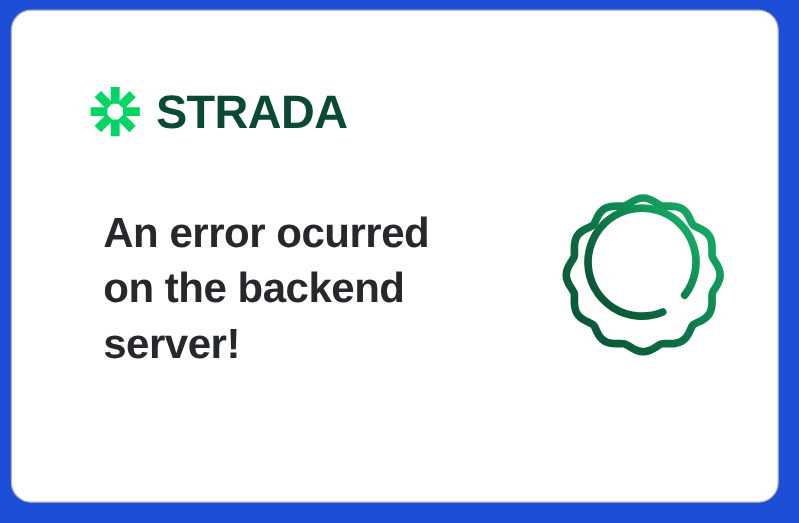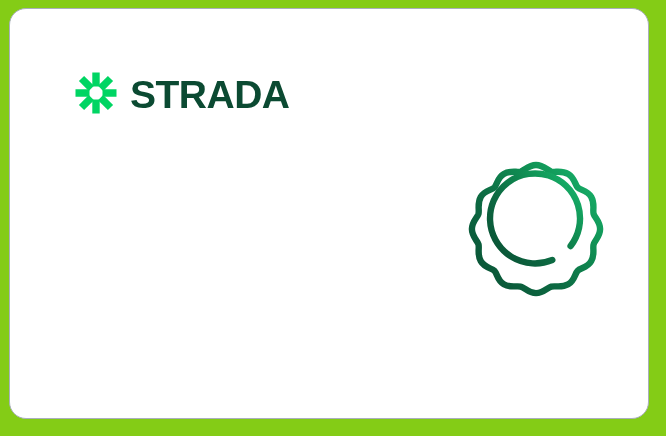--- a/index.html
+++ b/index.html
@@ -12,21 +12,21 @@
     height: 436px;
     overflow: hidden;
     font-family: "Liberation Sans", sans-serif;
     -webkit-font-smoothing: antialiased;
   }
 
   .screen {
     position: relative;
     width: 666px;
     height: 436px;
-    background: #84cc16;
+    background: #1d4ed8;
     box-sizing: border-box;
   }
 
   
   .card {
     position: absolute;
     left: 9px;
     top: 8px;
     width: 640px;
     height: 411px;
@@ -115,20 +115,21 @@
               <path d="M18.3 28.5 h7.4 v14.0 h-7.4 z"></path>
               <path d="M1.5 18.3 h14.0 v7.4 h-14.0 z"></path>
               <path d="M28.5 18.3 h14.0 v7.4 h-14.0 z"></path>
             </g>
           </g>
         </svg>
       </span>
       <span class="brand-word">STRADA</span>
     </div>
 
+    <div class="message">An error ocurred on the backend server!</div>
 
     <div class="gear-wrap">
       <svg class="gear-svg" viewBox="0 0 176 176" xmlns="http://www.w3.org/2000/svg" aria-hidden="true">
         <defs>
           <linearGradient id="gearGrad" x1="0.08" y1="0.85" x2="0.95" y2="0.1">
             <stop offset="0%" stop-color="#0A5637"></stop>
             <stop offset="35%" stop-color="#0D6B43"></stop>
             <stop offset="70%" stop-color="#109054"></stop>
             <stop offset="100%" stop-color="#17B169"></stop>
           </linearGradient>

